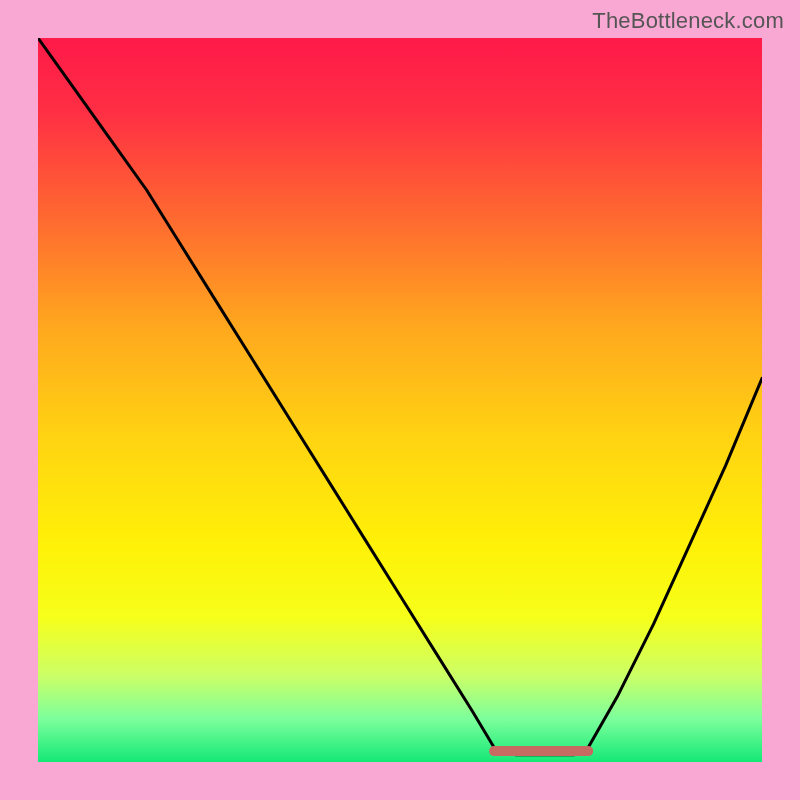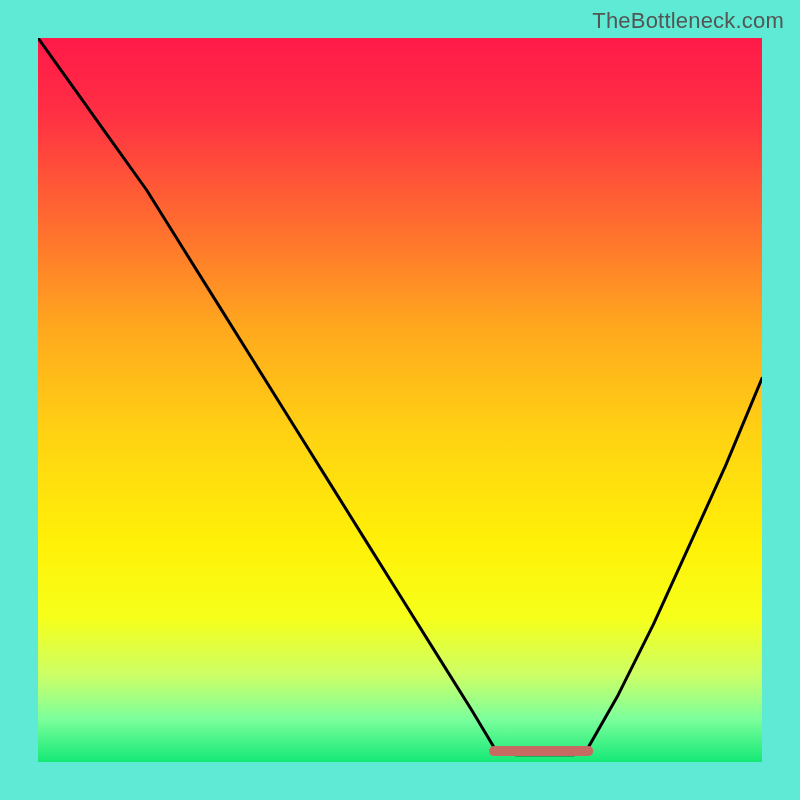--- a/index.html
+++ b/index.html
@@ -10,21 +10,21 @@
     background: #000;
     overflow: hidden;
     font-family: Arial, Helvetica, sans-serif;
   }
   .frame {
     position: absolute;
     left: 0;
     top: 0;
     width: 800px;
     height: 800px;
-    background: #5eead4;
+    background: #f9a8d4;
   }
   .plot {
     position: absolute;
     left: 38px;
     top: 38px;
     width: 724px;
     height: 724px;
     overflow: hidden;
   }
   .gradient {

